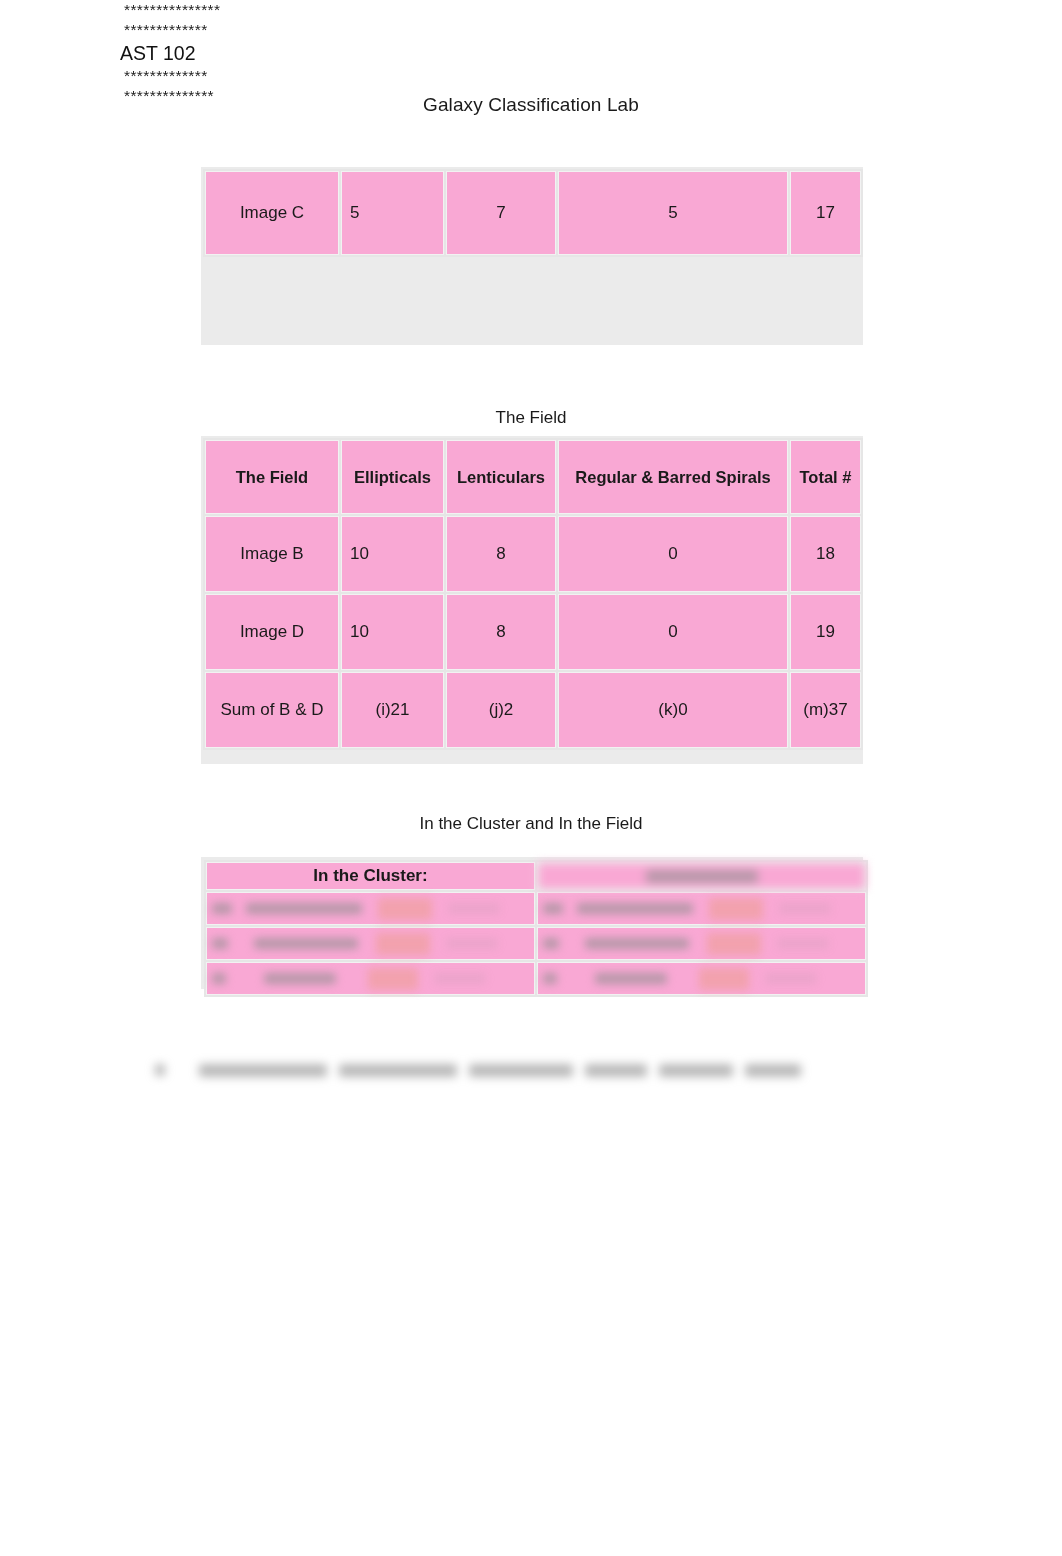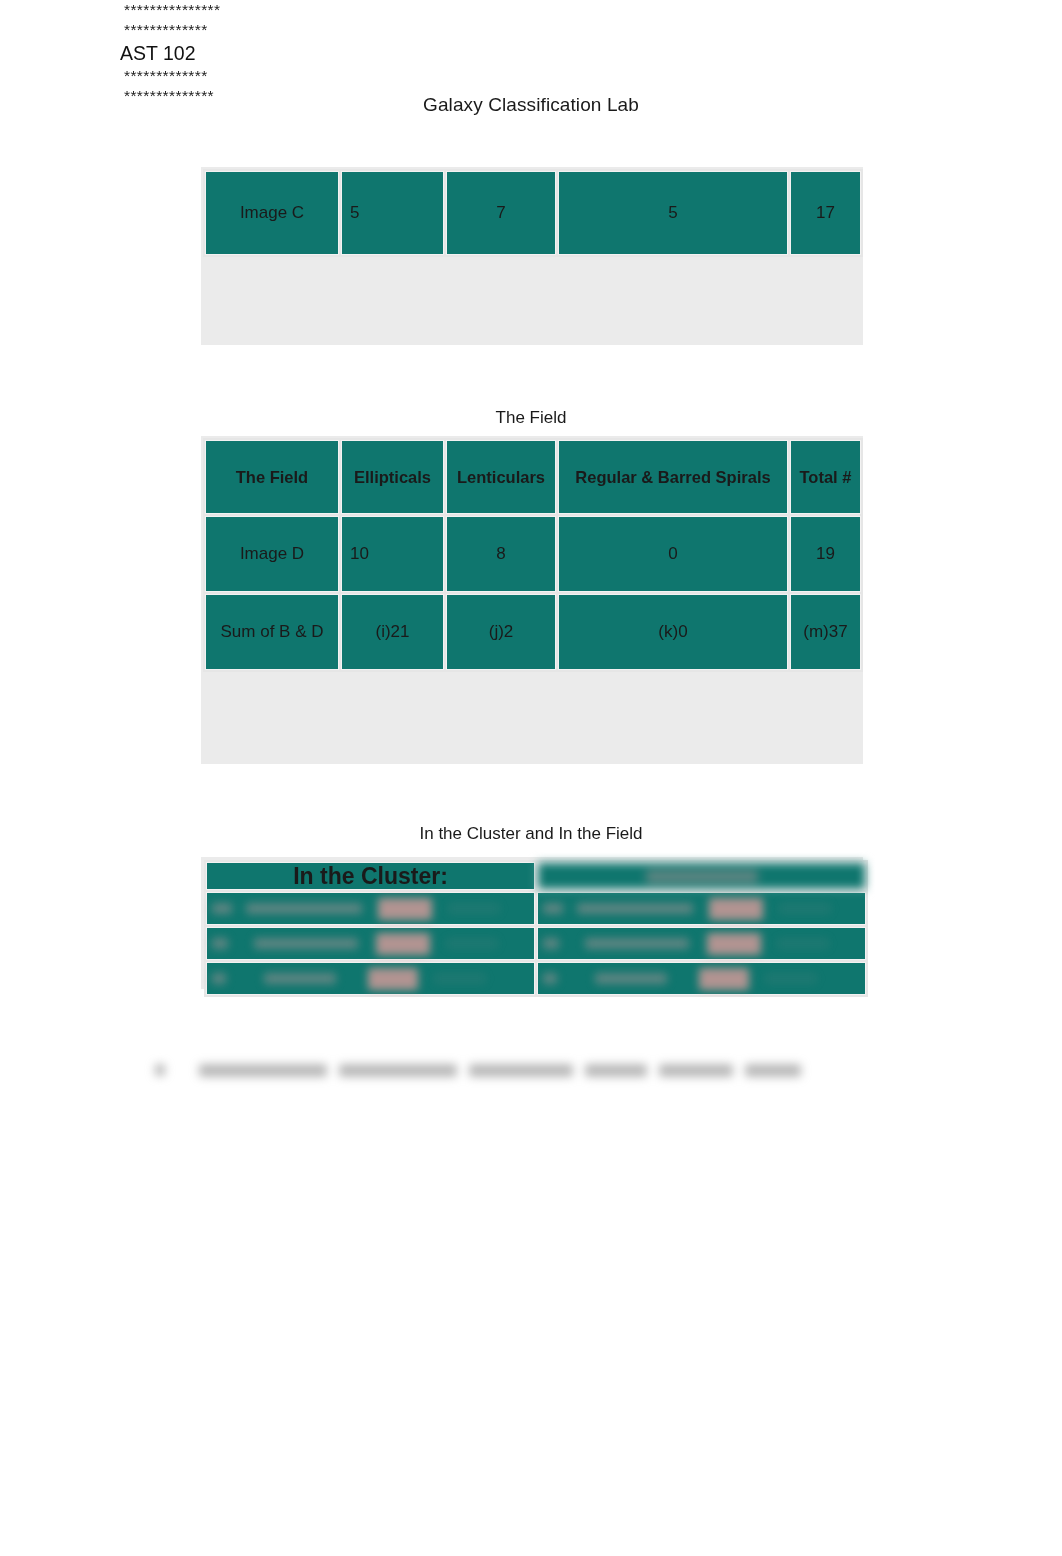--- a/index.html
+++ b/index.html
@@ -68,21 +68,21 @@
     background: #ebebeb;
     padding: 2px;
   }
   table.grid {
     border-collapse: collapse;
     width: 100%;
     table-layout: fixed;
     background: #ebebeb;
   }
   table.grid td, table.grid th {
-    background: #0f766e;
+    background: #f9a8d4;
     border: 2px solid #e6e6e6;
     box-shadow: 0 0 0 1px #f2f2f2 inset;
     font-weight: normal;
     font-size: 17px;
     color: #1a1a1a;
     vertical-align: middle;
     padding: 0;
   }
   table.grid th {
     font-weight: bold;
@@ -173,49 +173,56 @@
       <tr style="height:76px;">
         <th class="c-center">The Field</th>
         <th class="c-center">Ellipticals</th>
         <th class="c-center">Lenticulars</th>
         <th class="c-center">Regular &amp; Barred Spirals</th>
         <th class="c-center">Total #</th>
       </tr>
     </thead>
     <tbody>
       <tr style="height:78px;">
+        <td class="c-center">Image B</td>
+        <td class="c-left">10</td>
+        <td class="c-center">8</td>
+        <td class="c-center">0</td>
+        <td class="c-center">18</td>
+      </tr>
+      <tr style="height:78px;">
         <td class="c-center">Image D</td>
         <td class="c-left">10</td>
         <td class="c-center">8</td>
         <td class="c-center">0</td>
         <td class="c-center">19</td>
       </tr>
       <tr style="height:78px;">
         <td class="c-center">Sum of B &amp; D</td>
         <td class="c-center">(i)21</td>
         <td class="c-center">(j)2</td>
         <td class="c-center">(k)0</td>
         <td class="c-center">(m)37</td>
       </tr>
     </tbody>
   </table>
 </div>
 
-<div class="table-caption" style="top:814px;margin-top:10px;">In the Cluster and In the Field</div>
+<div class="table-caption" style="top:814px;">In the Cluster and In the Field</div>
 
 <div class="tbl-wrap" style="left:201px; top:857px; width:662px; height:132px; padding:3px;">
   <table class="grid">
     <colgroup>
       <col style="width:331px">
       <col style="width:331px">
     </colgroup>
     <tbody>
 
       <tr style="height:30px;">
-        <td class="c-center" style="font-weight:bold;font-size:23px;">In the Cluster:</td>
+        <td class="c-center" style="font-weight:bold;font-size:17px;">In the Cluster:</td>
         <td class="c-center blurred-strong">
           <span style="display:inline-block;width:120px;"><span class="smudge" style="width:112px;height:13px;"></span></span>
         </td>
       </tr>
 
       <tr style="height:33px;">
         <td>
           <div class="blurred" style="display:flex;align-items:center;height:33px;padding:0 6px;">
             <span class="smudge" style="width:20px;"></span>
             <span class="smudge" style="width:116px;margin-left:14px;"></span>

